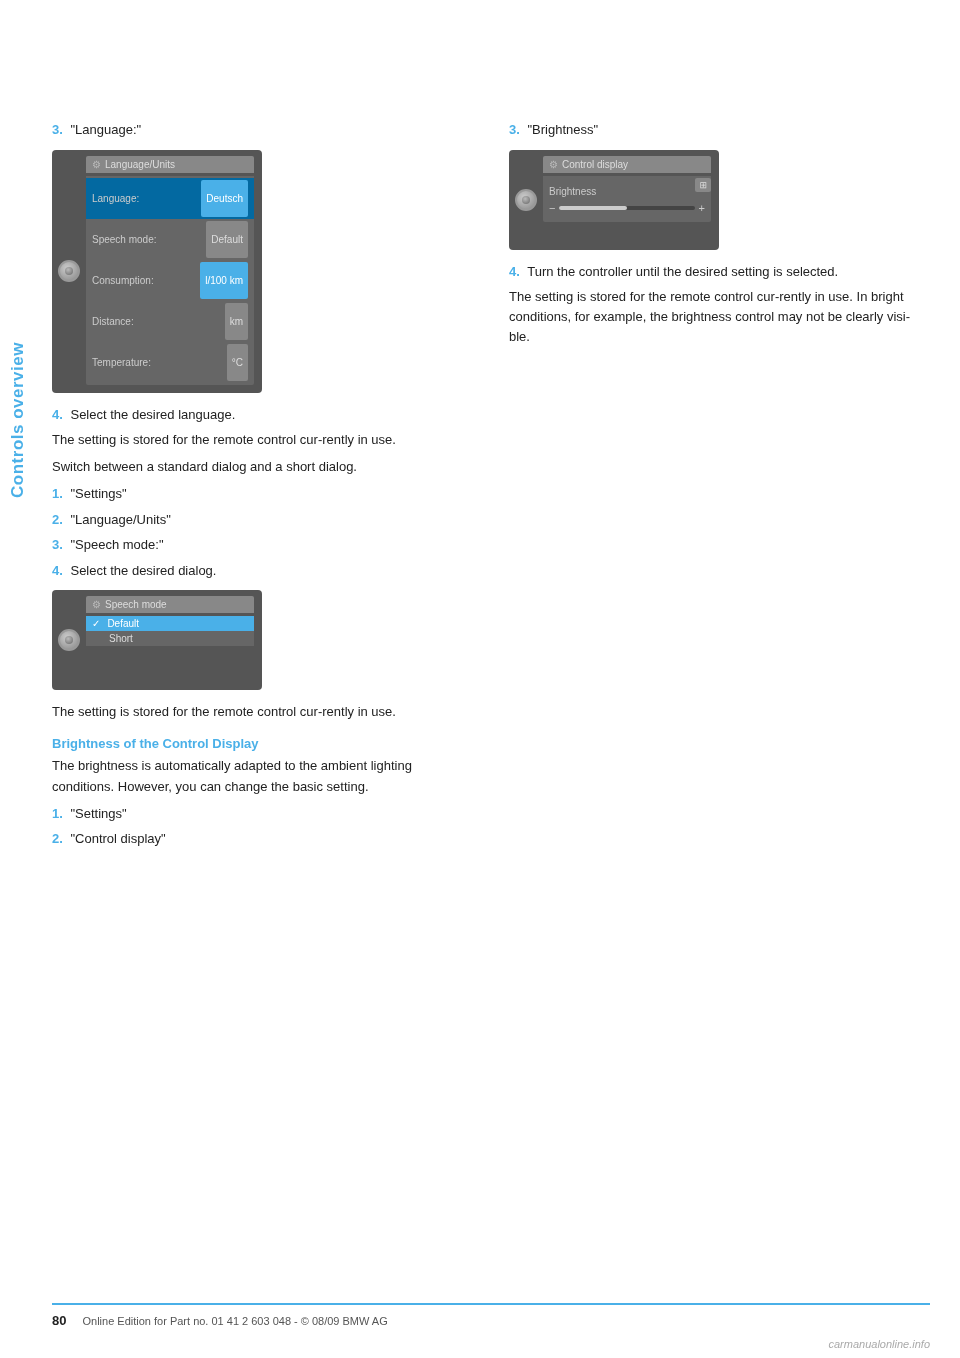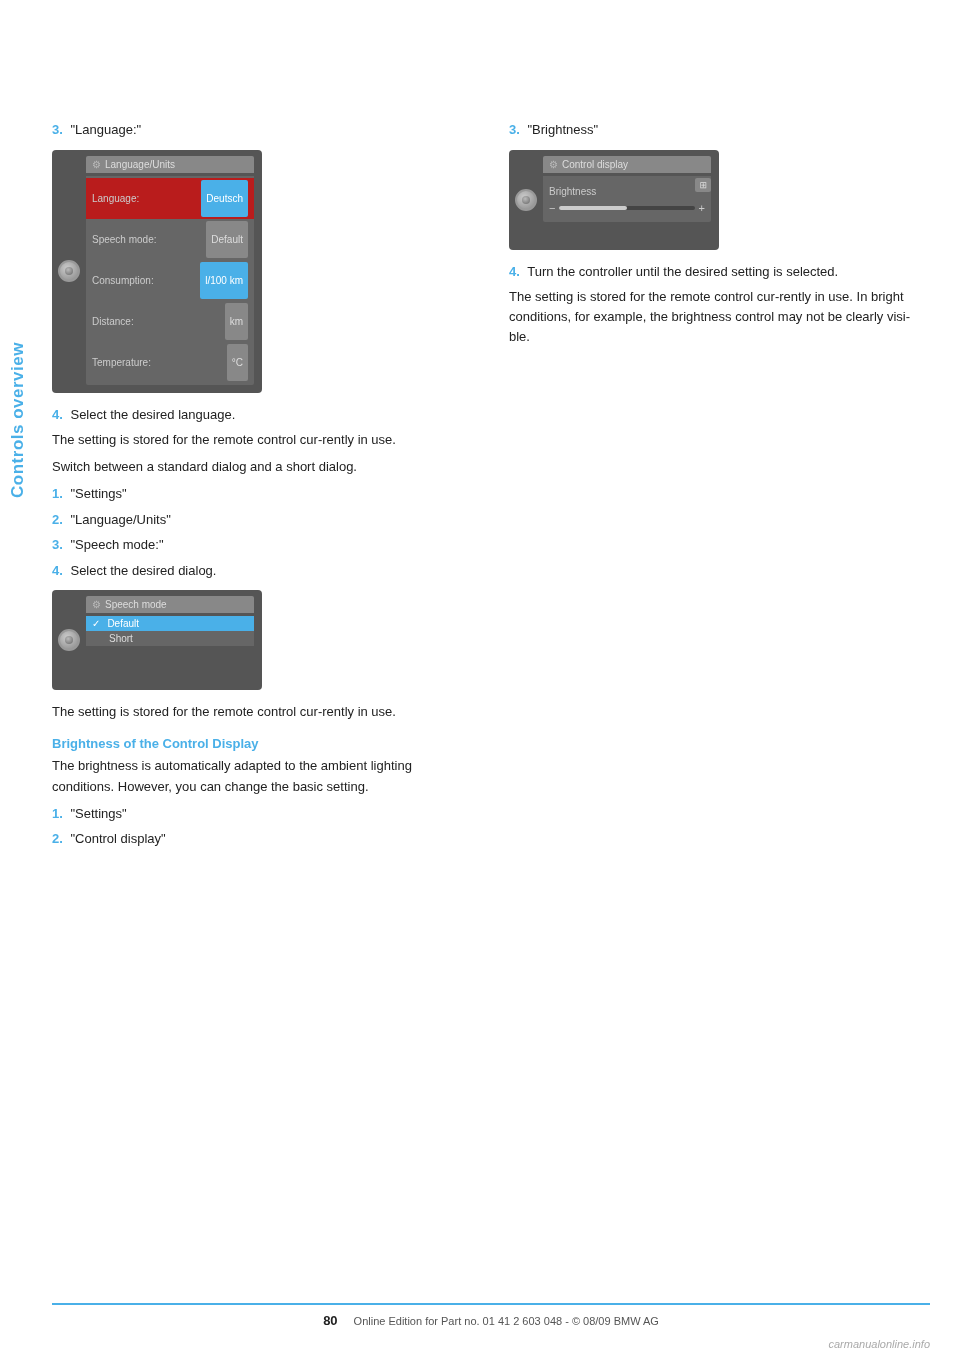--- a/index.html
+++ b/index.html
@@ -114,21 +114,21 @@
       padding: 2px 0;
     }
 
     .screen-row {
       display: flex;
       align-items: center;
       padding: 2px 6px;
       font-size: 10px;
     }
     .screen-row.highlighted {
-      background: #b91c1c;
+      background: #0369a1;
       gap: 8px;
     }
     .screen-row-label {
       color: #ccc;
       flex: 1;
     }
     .screen-row-value {
       color: #fff;
       background: #4ab0e8;
       padding: 13px 5px;
@@ -221,21 +221,20 @@
     }
 
     
     .footer {
       position: absolute;
       bottom: 30px;
       left: 0;
       right: 0;
       display: flex;
       align-items: center;
-      justify-content: center;
       border-top: 2px solid #4ab0e8;
       padding-top: 8px;
       margin: 0 30px 0 52px;
     }
     .footer-page {
       font-size: 13px;
       font-weight: bold;
       color: #222;
       margin-right: 16px;
     }

